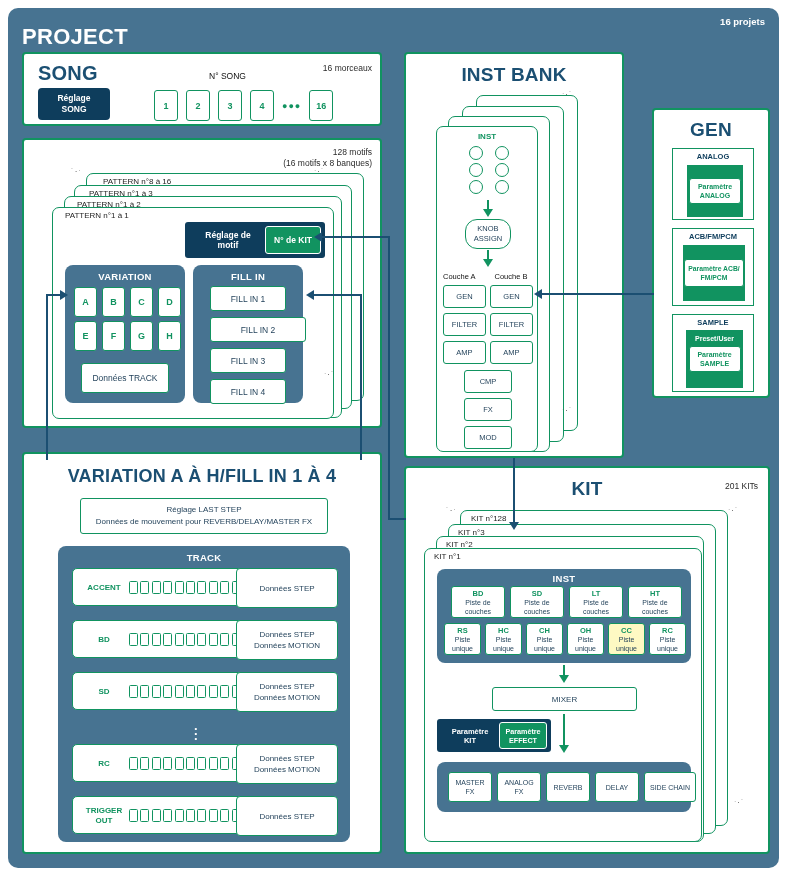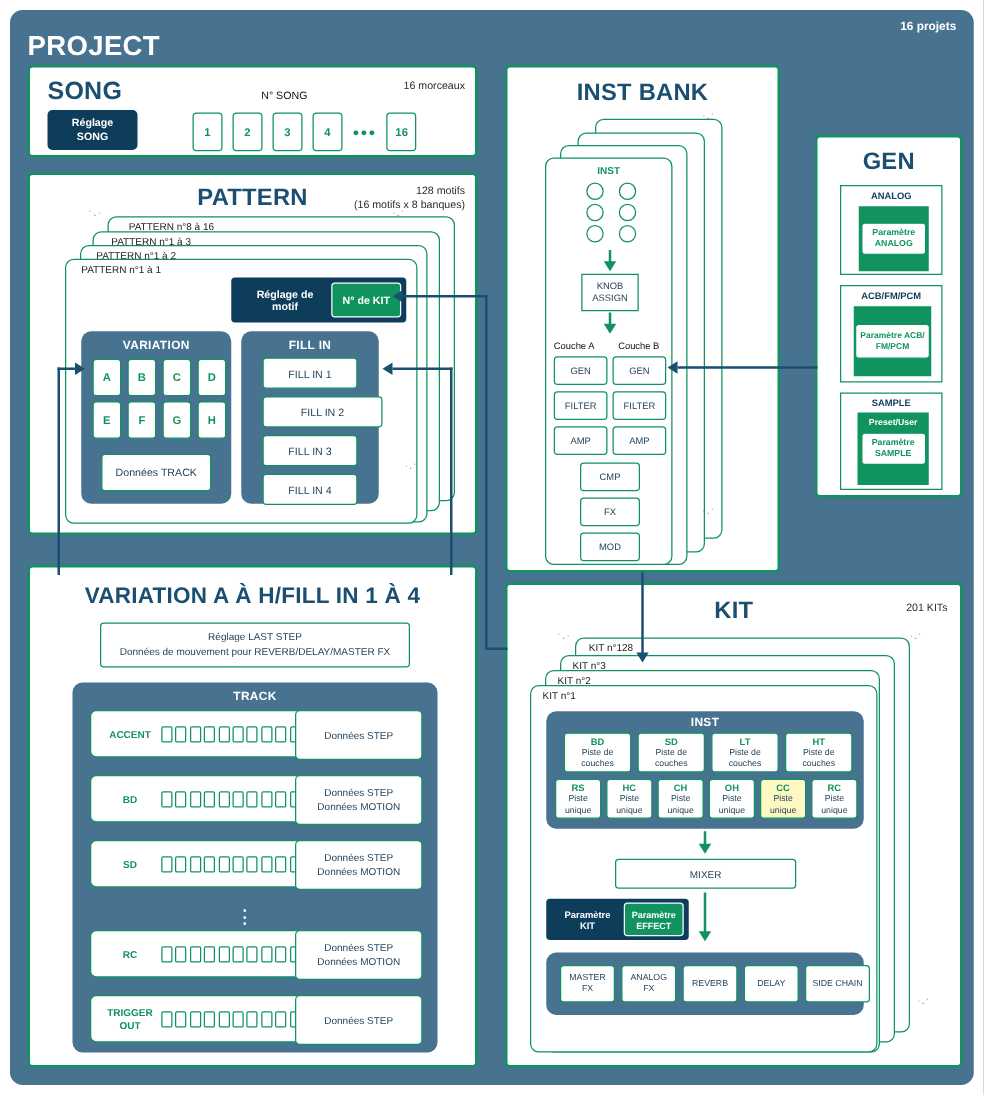--- a/index.html
+++ b/index.html
@@ -129,21 +129,20 @@
       <div class="gchip" style="width:24px;height:31px;font-size:9px;">1</div>
       <div class="gchip" style="width:24px;height:31px;font-size:9px;">2</div>
       <div class="gchip" style="width:24px;height:31px;font-size:9px;">3</div>
       <div class="gchip" style="width:24px;height:31px;font-size:9px;">4</div>
       <div style="color:#119360; font-size:9px; letter-spacing:1px;">●●●</div>
       <div class="gchip" style="width:24px;height:31px;font-size:9px;">16</div>
     </div>
   </div>
 
   <div class="card" style="left:14px; top:130px; width:360px; height:290px; border-radius:4px;">
-    <div class="sect-title" style="position:absolute; left:0; right:0; top:8px;">PATTERN</div>
     <div class="corner-note" style="right:8px; top:7px;">
       <div>128 motifs</div>
       <div>(16 motifs x 8 banques)</div>
     </div>
 
     <div class="dots3" style="left:47px; top:27px;">˙·ˑ</div>
     <div class="dots3" style="left:290px; top:27px;">ˑ·˙</div>
 
     <div class="sheet" style="left:62px; top:33px; width:278px; height:228px;">
       <div class="sheet-label" style="left:16px; top:3px;">PATTERN n°8 à 16</div>
@@ -333,21 +332,21 @@
         <span style="display:block;width:14px;height:14px;border:1.6px solid #119360;border-radius:50%;"></span>
         <span style="display:block;width:14px;height:14px;border:1.6px solid #119360;border-radius:50%;"></span>
         <span style="display:block;width:14px;height:14px;border:1.6px solid #119360;border-radius:50%;"></span>
         <span style="display:block;width:14px;height:14px;border:1.6px solid #119360;border-radius:50%;"></span>
         <span style="display:block;width:14px;height:14px;border:1.6px solid #119360;border-radius:50%;"></span>
       </div>
 
       <div class="gln" style="left:50px; top:73px; width:2px; height:10px;"></div>
       <div class="ahead gdown" style="left:46px; top:82px;"></div>
 
-      <div class="gchip dark" style="position:absolute; left:28px; top:92px; width:46px; height:30px; flex-direction:column; font-size:7.5px; line-height:10px; border-radius:0;">
+      <div class="gchip dark" style="position:absolute; left:28px; top:92px; width:46px; height:30px; flex-direction:column; font-size:7.5px; line-height:10px; border-radius:12px;">
         <span>KNOB</span>
         <span>ASSIGN</span>
       </div>
 
       <div class="gln" style="left:50px; top:123px; width:2px; height:10px;"></div>
       <div class="ahead gdown" style="left:46px; top:132px;"></div>
 
       <div style="position:absolute; left:6px; top:145px; width:42px; text-align:left; font-size:7.5px; color:#111;">Couche A</div>
       <div style="position:absolute; left:53px; top:145px; width:42px; text-align:center; font-size:7.5px; color:#111;">Couche B</div>
 

